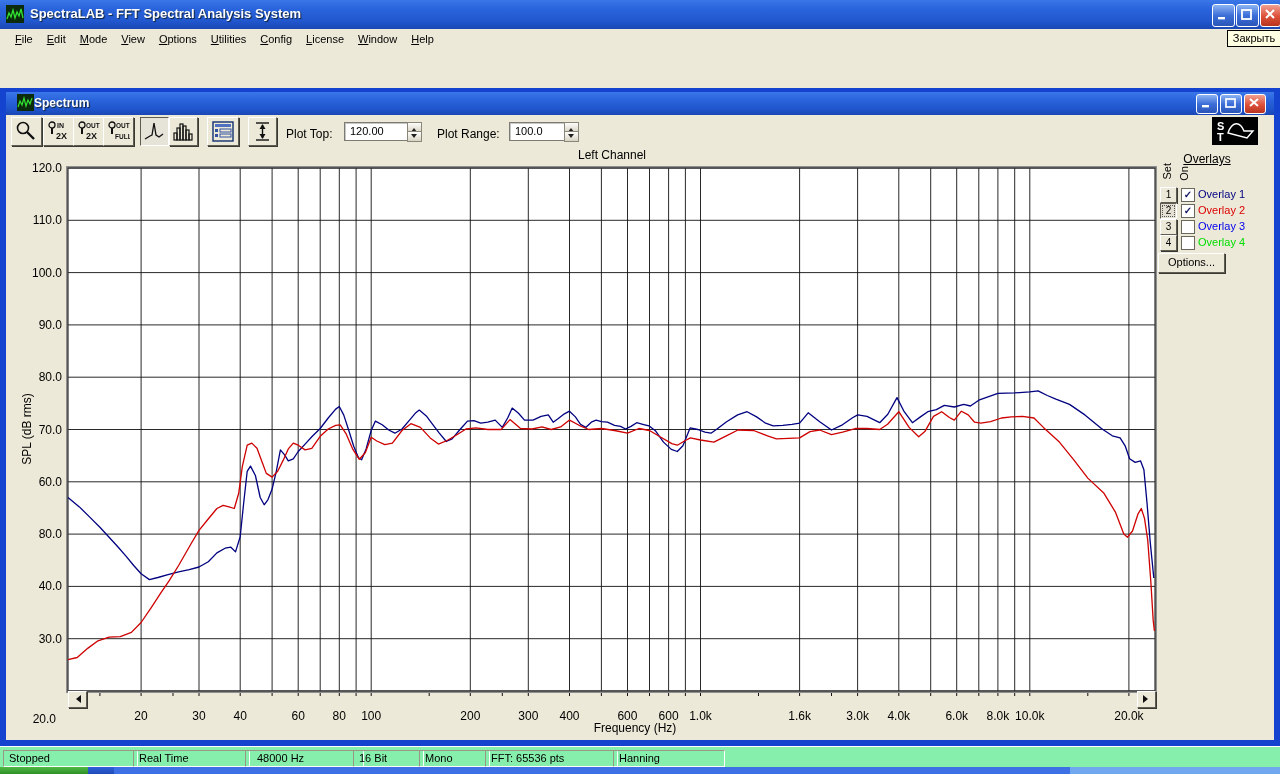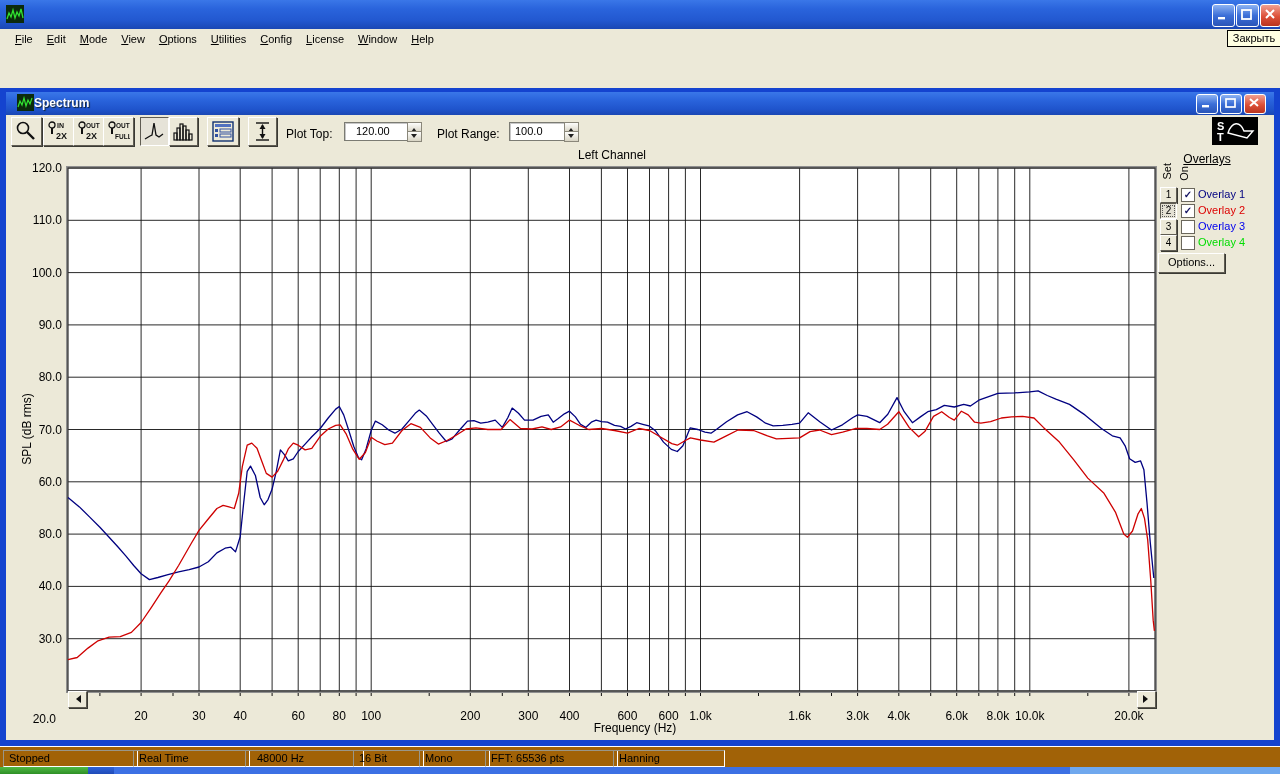--- a/index.html
+++ b/index.html
@@ -77,21 +77,21 @@
   .ov-btn{position:absolute;width:15px;height:14px;background:#ECE9D8;font-size:10px;text-align:center;line-height:14px;
     border:1px solid;border-color:#fff #5f5c52 #5f5c52 #fff;box-shadow:1px 1px 0 #3a3a34;}
   .ov-btn.active{border-color:#5f5c52 #fff #fff #5f5c52;box-shadow:none;outline:1px dotted #555;outline-offset:-3px;background:#e4e1d4;}
   .ov-check{position:absolute;width:12px;height:12px;background:#fff;border:1px solid #6a675c;
     font-size:10px;line-height:11px;text-align:center;color:#101060;font-weight:bold;}
   .ov-label{position:absolute;font-size:11px;white-space:nowrap;}
   .options-btn{left:1158px;top:253px;width:65px;height:18px;background:#ECE9D8;font-size:11px;text-align:center;line-height:17px;
     border:1px solid;border-color:#fff #5f5c52 #5f5c52 #fff;box-shadow:1px 1px 0 #3a3a34;}
 
   
-  .statusbar{left:0;top:746px;width:1280px;height:21px;background:#a16207;border-top:1px solid #fff;}
+  .statusbar{left:0;top:746px;width:1280px;height:21px;background:#86efac;border-top:1px solid #fff;}
   .status-panel{position:absolute;top:3px;height:15px;font-size:11px;line-height:15px;padding-left:5px;
     border:1px solid;border-color:#9a9687 #fff #fff #9a9687;color:#000;}
 
   
   .taskbar{left:0;top:767px;width:1280px;height:7px;background:linear-gradient(180deg,#2e62d8,#1f4ab8);}
   .task-seg{left:114px;top:767px;width:956px;height:7px;background:#3c70e4;}
   .task-right{left:1070px;top:767px;width:210px;height:7px;background:#6fa8ee;}
   .start-btn{left:0;top:767px;width:88px;height:7px;background:linear-gradient(180deg,#4fba45,#2e8f26);}
 </style>
 </head>
@@ -99,20 +99,21 @@
 
 <div id="root">
 
   <div class="abs titlebar">
     <span class="abs title-icon">
       <svg width="18" height="18">
           <rect x="0" y="0" width="18" height="18" fill="#0c2a0c"></rect>
           <polyline points="1,14 3,8 5,12 7,5 9,13 11,7 13,11 15,4 17,13" stroke="#30e030" stroke-width="1.3" fill="none"></polyline>
         </svg>
     </span>
+    <span class="abs title-text">SpectraLAB - FFT Spectral Analysis System</span>
     <span class="abs winbtn" style="left:1212px">
       <svg width="13" height="13">
           <rect x="2" y="9" width="7" height="2.4" fill="#fff"></rect>
         </svg>
     </span>
     <span class="abs winbtn" style="left:1236px">
       <svg width="13" height="13">
           <rect x="2" y="2" width="9" height="9" fill="none" stroke="#fff" stroke-width="1.8"></rect>
         </svg>
     </span>
@@ -247,21 +248,21 @@
   <div class="abs icon-btn" style="left:248px;width:27px">
     <svg width="21" height="23">
         <line x1="4" y1="3" x2="17" y2="3" stroke="#101010" stroke-width="1.4"></line>
         <line x1="4" y1="20" x2="17" y2="20" stroke="#101010" stroke-width="1.4"></line>
         <line x1="10.5" y1="5" x2="10.5" y2="18" stroke="#101010" stroke-width="1.4"></line>
         <polygon points="10.5,4 7.5,9 13.5,9" fill="#101010"></polygon>
         <polygon points="10.5,19 7.5,14 13.5,14" fill="#101010"></polygon>
       </svg>
   </div>
   <span class="abs small-label" style="left:286px;top:127px">Plot Top:</span>
-  <div class="abs field" style="left:344px;top:122px;width:62px;height:17px;line-height:17px;padding-left:11px">120.00</div>
+  <div class="abs field" style="left:344px;top:122px;width:62px;height:17px;line-height:17px;padding-left:5px">120.00</div>
   <div class="abs spin" style="left:407px;top:122px;width:13px;height:9px">
       <span class="tri-up-s" style="top:2px"></span>
     </div>
   <div class="abs spin" style="left:407px;top:131px;width:13px;height:9px">
       <span class="tri-dn-s" style="top:2px"></span>
     </div>
   <span class="abs small-label" style="left:437px;top:127px">Plot Range:</span>
   <div class="abs field" style="left:509px;top:122px;width:54px;height:17px;line-height:17px;padding-left:5px">100.0</div>
   <div class="abs spin" style="left:564px;top:122px;width:13px;height:9px">
       <span class="tri-up-s" style="top:2px"></span>

